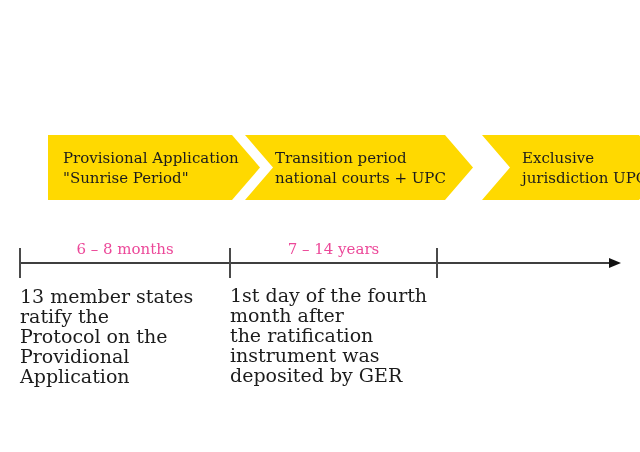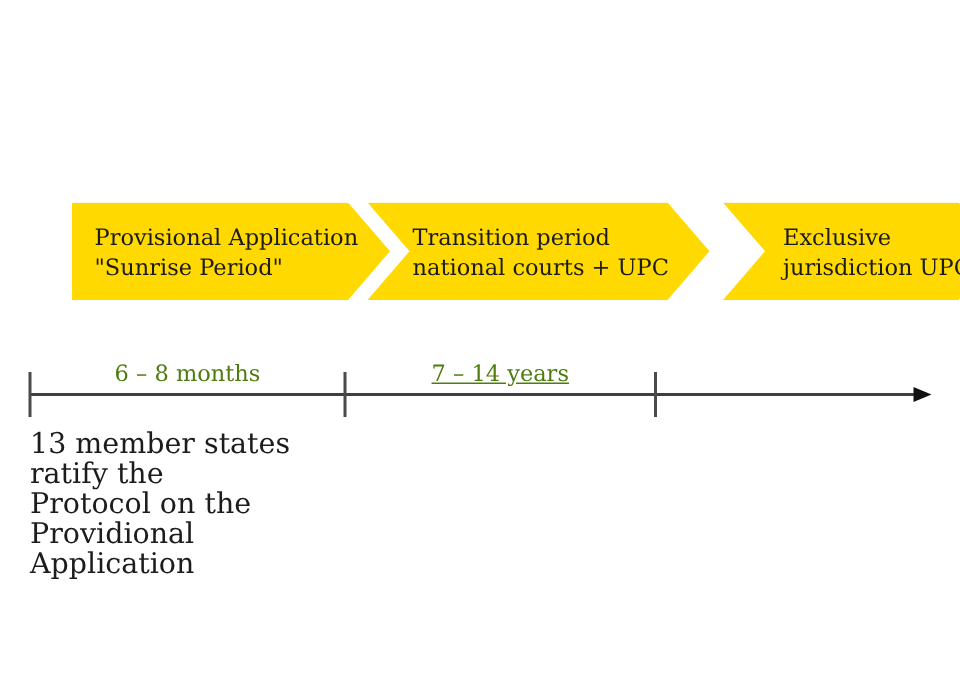--- a/index.html
+++ b/index.html
@@ -79,25 +79,25 @@
     background: #4a4a4a;
   }
   .tick-1 { left: 19px; }
   .tick-2 { left: 229px; }
   .tick-3 { left: 436px; }
 
   .segment-label {
     position: absolute;
     top: 240px;
     font-size: 15px;
-    color: #4d7c0f;
+    color: #ec4899;
     text-align: center;
   }
   .segment-label-1 { left: 20px;  width: 210px; }
-  .segment-label-2 { left: 230px; width: 207px; text-decoration: underline; }
+  .segment-label-2 { left: 230px; width: 207px; }
 
   
   .note {
     position: absolute;
     font-size: 19px;
     line-height: 20px;
     color: #1c1c1c;
     white-space: pre-line;
   }
   .note-1 { left: 20px;  top: 286px; width: 205px; }
@@ -126,14 +126,17 @@
   <div class="axis-tick tick-1"></div>
   <div class="axis-tick tick-2"></div>
   <div class="axis-tick tick-3"></div>
 
   <div class="segment-label segment-label-1">6 – 8 months</div>
   <div class="segment-label segment-label-2">7 – 14 years</div>
 
   <div class="note note-1">13 member states ratify the
 Protocol on the Providional
 Application</div>
+  <div class="note note-2">1st day of the fourth month after
+the ratification instrument was
+deposited by GER</div>
 
 </div>
 
 </body></html>

